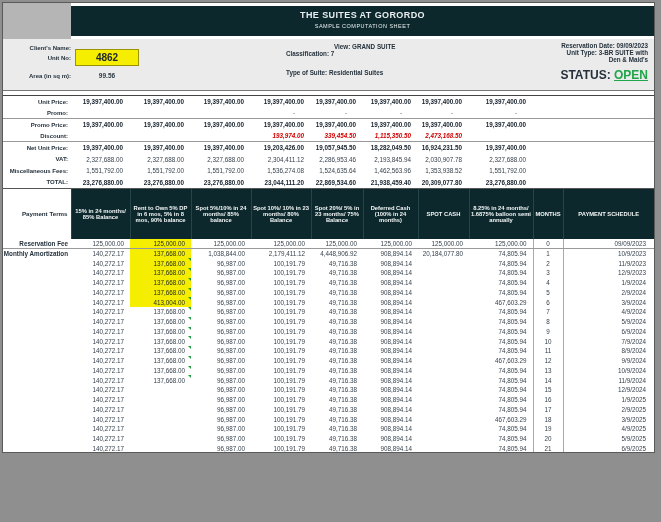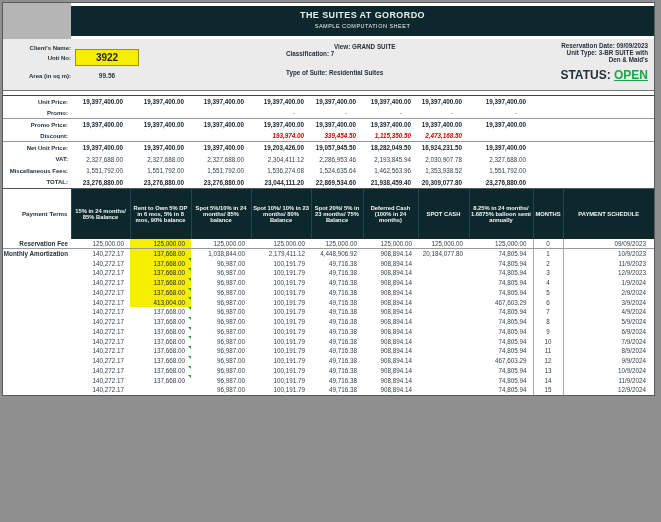--- a/index.html
+++ b/index.html
@@ -2,21 +2,21 @@
 <html><head>
 <meta charset="utf-8">
 <style>
   * { box-sizing: border-box; margin: 0; padding: 0; }
   html,body { font-family: "Liberation Sans", sans-serif; }
   #frame {
     width: 661px; height: 522px; background: #8f8f8f;
     padding: 2px 6px 7px 2px; position: relative; overflow: hidden;
   }
   #sheet {
-    width: 653px; height: 394px; background: #ffffff; position: relative;
+    width: 653px; height: 451px; background: #ffffff; position: relative;
     border: 1px solid #5a5a5a; overflow: hidden;
   }
   
   .toprow { display: flex; }
   .corner { width: 68px; height: 36px; background: #b5b5b5; flex: none; }
   .band {
     flex: 1; height: 30px; margin-top: 3px; background: #0d282c; color: #e8eef0;
     text-align: center; padding-top: 4px;
   }
   .band .title { font-size: 9px; font-weight: bold; letter-spacing: .4px; }
@@ -78,21 +78,21 @@
       <div class="band">
         <div class="title">THE SUITES AT GORORDO</div>
         <div class="subtitle">SAMPLE COMPUTATION SHEET</div>
       </div>
     </div>
 
     <div id="info">
       <div class="ilab" style="left:2px;top:6px;">Client's Name:</div>
       <div class="ilab" style="left:2px;top:16px;">Unit No:</div>
       <div class="ilab" style="left:2px;top:34px;">Area (in sq m):</div>
-      <div id="unitno-box">3922</div>
+      <div id="unitno-box">4862</div>
       <div id="area-val">99.56</div>
 
       <div id="mid-info">
         <div class="l1">View: GRAND SUITE</div>
         <div class="l2">Classification: 7</div>
         <div class="l3">Type of Suite: Residential Suites</div>
       </div>
 
       <div id="right-info">
         <div>Reservation Date: 09/09/2023</div>

